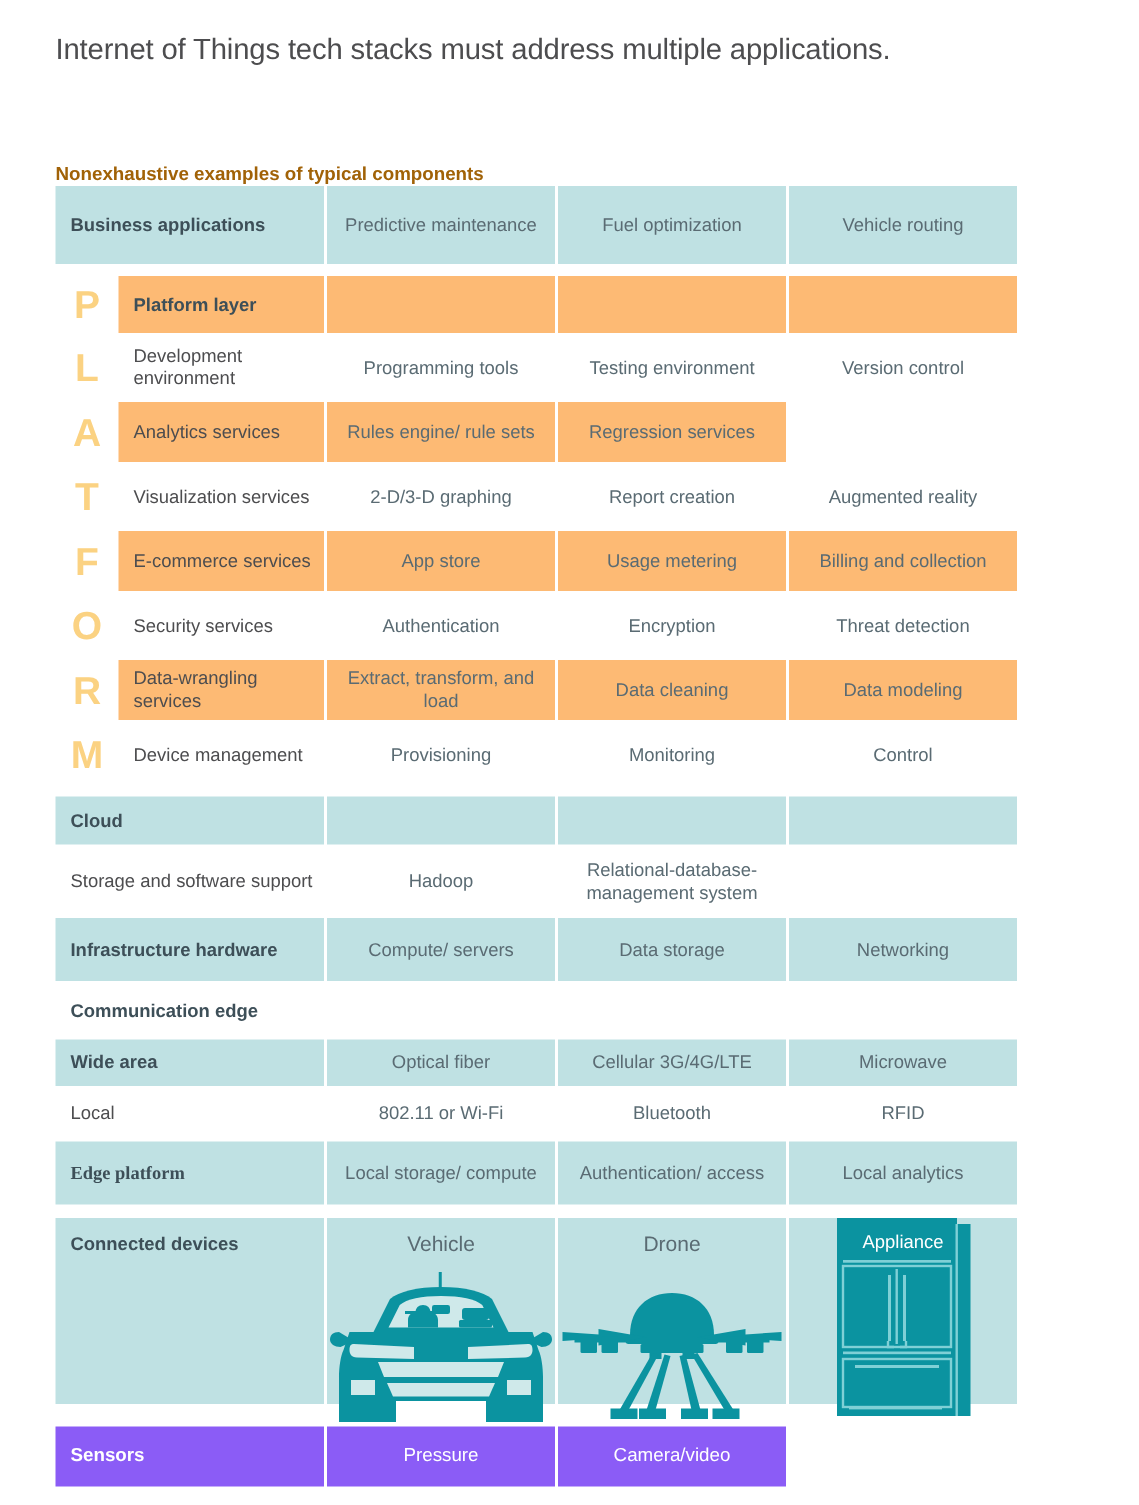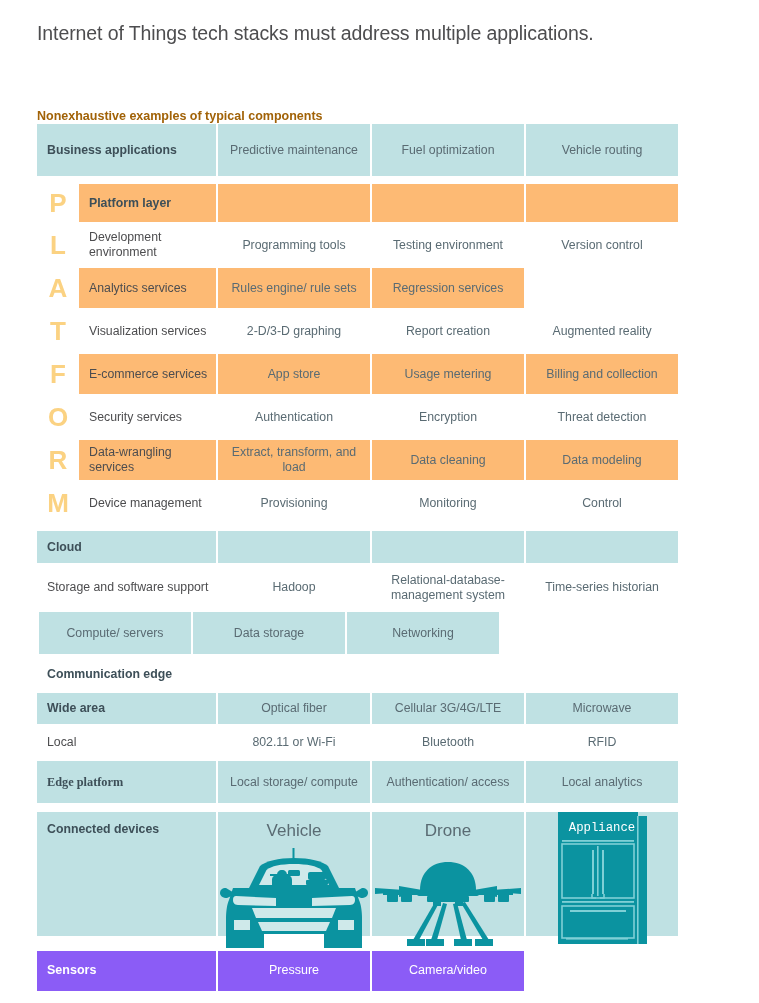--- a/index.html
+++ b/index.html
@@ -140,21 +140,21 @@
     padding: 10px 0 0 10px;
     font-size: 12.3px;
     font-weight: 700;
     color: #3d4f58;
   }
   .devtitle {
     position: absolute;
     top: 9px;
     left: 0; right: 0;
     text-align: center;
-    font-size: 17px;
+    font-size: 14px;
     color: #5a6b73;
     z-index: 3;
   }
   .devart {
     position: absolute;
     left: 0; right: 0; bottom: -14px;
     display: flex;
     justify-content: center;
     z-index: 2;
     pointer-events: none;
@@ -163,21 +163,20 @@
 
   .appliance-label {
     position: absolute;
     top: 9px;
     left: 50%;
     transform: translateX(-50%);
     font-size: 12.3px;
     color: #ffffff;
     z-index: 5;
     white-space: nowrap;
-    font-family: Liberation Mono, monospace;
   }
 
   
   .sensorrow { margin-top: 15px; position: relative; z-index: 4; }
   .sensorrow .labelcol { width: 179px; flex: 0 0 179px; }
   .sensorrow .labelcell,
   .sensorrow .datacell { color: #ffffff; font-size: 12.5px; }
   .sensorrow .labelcell { font-weight: 700; }
 
   
@@ -307,25 +306,27 @@
       <div class="datacell f-teal"></div>
     </div>
     <div class="gaprow"></div>
 
     <div class="row" style="height:43px;">
       <div class="labelcol">
         <div class="labelcell f-white" style="padding-left:10px;">Storage and software support</div>
       </div>
       <div class="datacell f-white">Hadoop</div>
       <div class="datacell f-white">Relational-database- management system</div>
-      <div class="datacell f-white">Time-series historian</div>
     </div>
     <div class="gaprow"></div>
 
     <div class="row" style="height:42px;">
+      <div class="labelcol">
+        <div class="labelcell bold f-teal" style="padding-left:10px;">Infrastructure hardware</div>
+      </div>
       <div class="datacell f-teal">Compute/ servers</div>
       <div class="datacell f-teal">Data storage</div>
       <div class="datacell f-teal">Networking</div>
     </div>
     <div class="gaprow"></div>
 
     <div class="row" style="height:34px;">
       <div class="labelcol">
         <div class="labelcell bold f-none" style="padding-left:10px;">Communication edge</div>
       </div>

